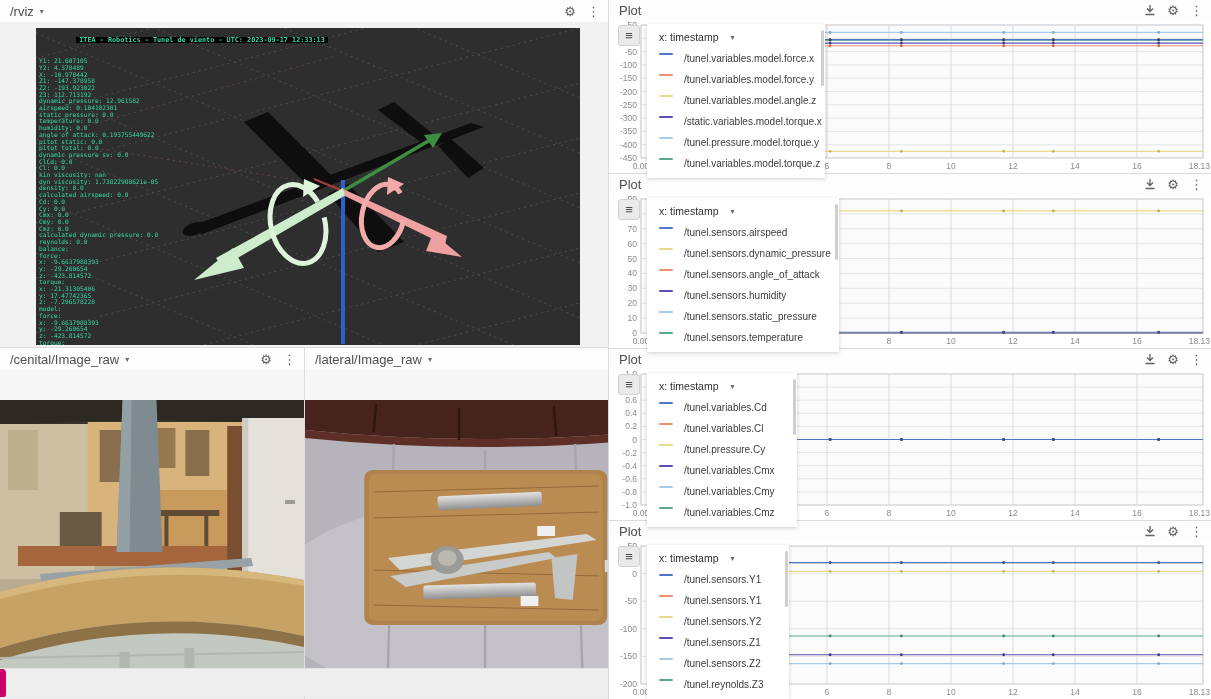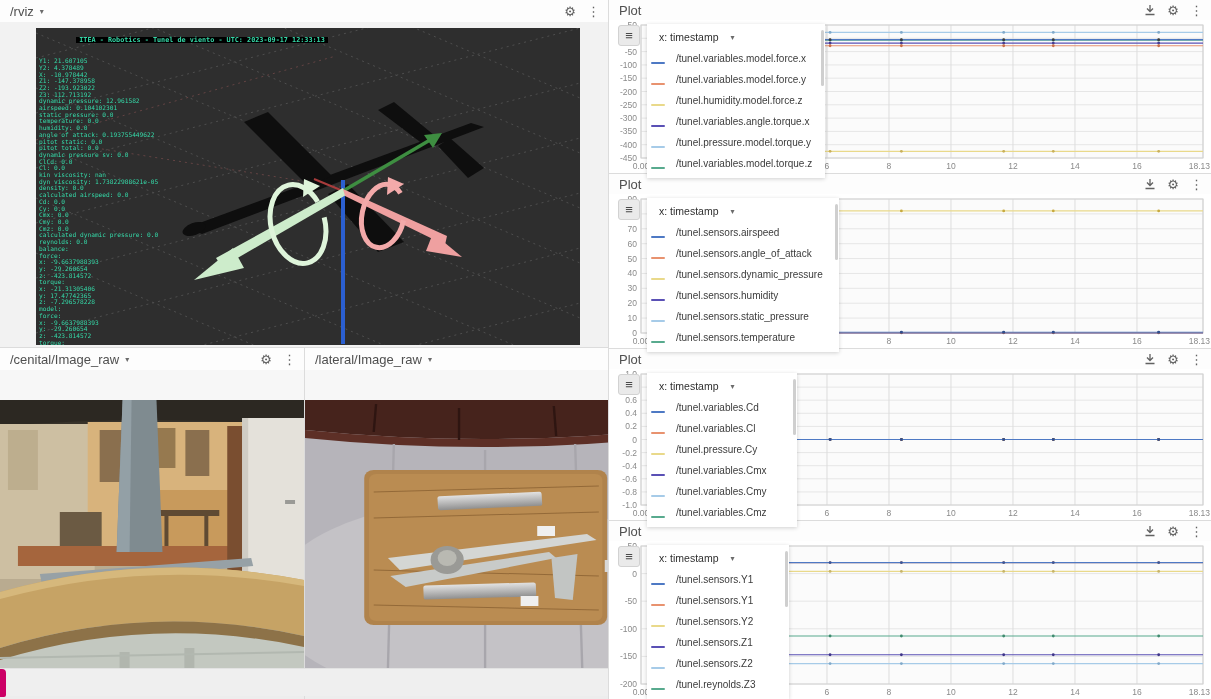--- a/index.html
+++ b/index.html
@@ -46,21 +46,21 @@
   .plot-panel .panel-header { height:20px; }
   .chart-wrap { position:absolute; left:0; top:20px; right:0; bottom:0; }
   .chart-wrap svg { position:absolute; left:0; top:0; }
   .chart-wrap svg text { font-family:"Liberation Sans", sans-serif; }
 
   .hamburger { position:absolute; left:9px; top:5px; width:22px; height:21px; background:#eaeaea; border:1px solid #d2d2d2; border-radius:3px; color:#4a4a4a; font-size:13px; line-height:18px; text-align:center; cursor:pointer; }
 
   .legend { position:absolute; left:38px; top:4px; background:#ffffff; box-shadow:0 1px 4px rgba(0,0,0,0.18); z-index:3; padding-bottom:4px; }
   .legend-head { display:flex; align-items:center; padding:7px 10px 5px 12px; font-size:10.5px; color:#2f2f2f; cursor:pointer; }
   .legend-head .caret { margin-left:12px; }
-  .legend-row { display:flex; align-items:flex-end; padding:5px 10px 5px 4px; cursor:pointer; }
+  .legend-row { display:flex; align-items:flex-start; padding:5px 10px 5px 12px; cursor:pointer; }
   .legend-dash { width:14px; height:2px; border-radius:1px; flex:none; }
   .legend-label { font-size:10px; color:#3b3b3b; margin-left:11px; white-space:nowrap; }
   .legend-scroll { position:absolute; right:1px; top:6px; width:3px; height:56px; background:#cfcfcf; border-radius:2px; }
 
   
   .b-bottom { border-bottom:1px solid #dcdcdc; }
   .b-right { border-right:1px solid #dcdcdc; }
 </style>
 </head>
 <body>
@@ -347,25 +347,25 @@
       <div class="legend-row">
             <span class="legend-dash" style="background: rgb(78, 121, 196);"></span>
             <span class="legend-label">/tunel.variables.model.force.x</span>
           </div>
           <div class="legend-row">
             <span class="legend-dash" style="background: rgb(232, 146, 111);"></span>
             <span class="legend-label">/tunel.variables.model.force.y</span>
           </div>
           <div class="legend-row">
             <span class="legend-dash" style="background: rgb(233, 217, 138);"></span>
-            <span class="legend-label">/tunel.humidity.model.force.z</span>
+            <span class="legend-label">/tunel.variables.model.angle.z</span>
           </div>
           <div class="legend-row">
             <span class="legend-dash" style="background: rgb(90, 80, 181);"></span>
-            <span class="legend-label">/tunel.variables.angle.torque.x</span>
+            <span class="legend-label">/static.variables.model.torque.x</span>
           </div>
           <div class="legend-row">
             <span class="legend-dash" style="background: rgb(166, 203, 232);"></span>
             <span class="legend-label">/tunel.pressure.model.torque.y</span>
           </div>
           <div class="legend-row">
             <span class="legend-dash" style="background: rgb(88, 170, 142);"></span>
             <span class="legend-label">/tunel.variables.model.torque.z</span>
           </div>
         </div>
@@ -471,26 +471,26 @@
         <div class="legend-head">
           <span>x: timestamp</span>
           <span class="caret">▾</span>
         </div>
         <div class="legend-scroll"></div>
       <div class="legend-row">
             <span class="legend-dash" style="background: rgb(78, 121, 196);"></span>
             <span class="legend-label">/tunel.sensors.airspeed</span>
           </div>
           <div class="legend-row">
+            <span class="legend-dash" style="background: rgb(233, 217, 138);"></span>
+            <span class="legend-label">/tunel.sensors.dynamic_pressure</span>
+          </div>
+          <div class="legend-row">
             <span class="legend-dash" style="background: rgb(232, 146, 111);"></span>
             <span class="legend-label">/tunel.sensors.angle_of_attack</span>
-          </div>
-          <div class="legend-row">
-            <span class="legend-dash" style="background: rgb(233, 217, 138);"></span>
-            <span class="legend-label">/tunel.sensors.dynamic_pressure</span>
           </div>
           <div class="legend-row">
             <span class="legend-dash" style="background: rgb(90, 80, 181);"></span>
             <span class="legend-label">/tunel.sensors.humidity</span>
           </div>
           <div class="legend-row">
             <span class="legend-dash" style="background: rgb(166, 203, 232);"></span>
             <span class="legend-label">/tunel.sensors.static_pressure</span>
           </div>
           <div class="legend-row">

